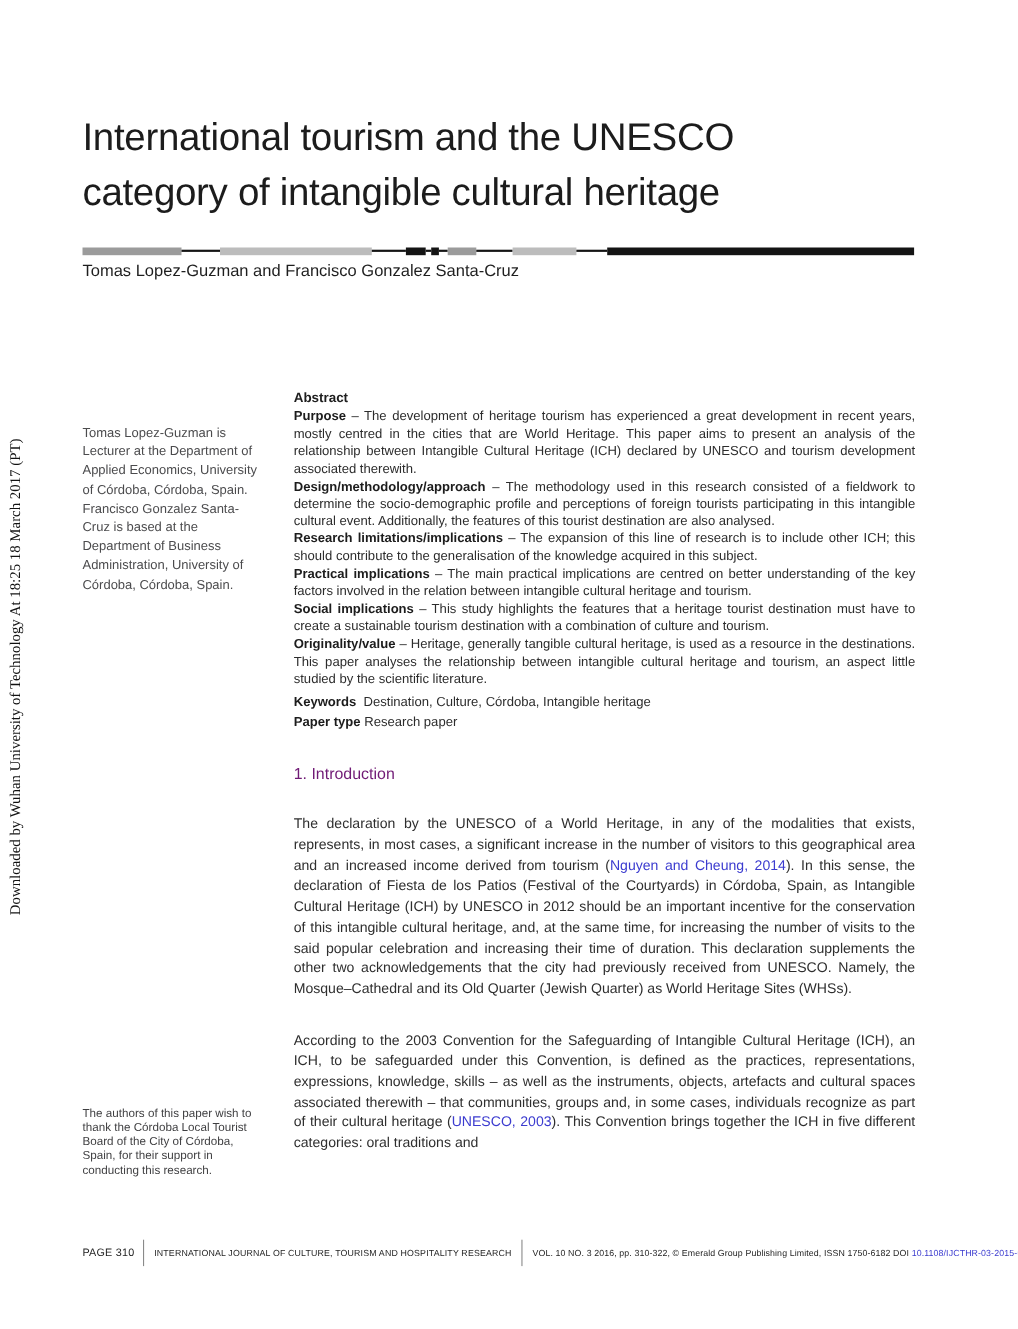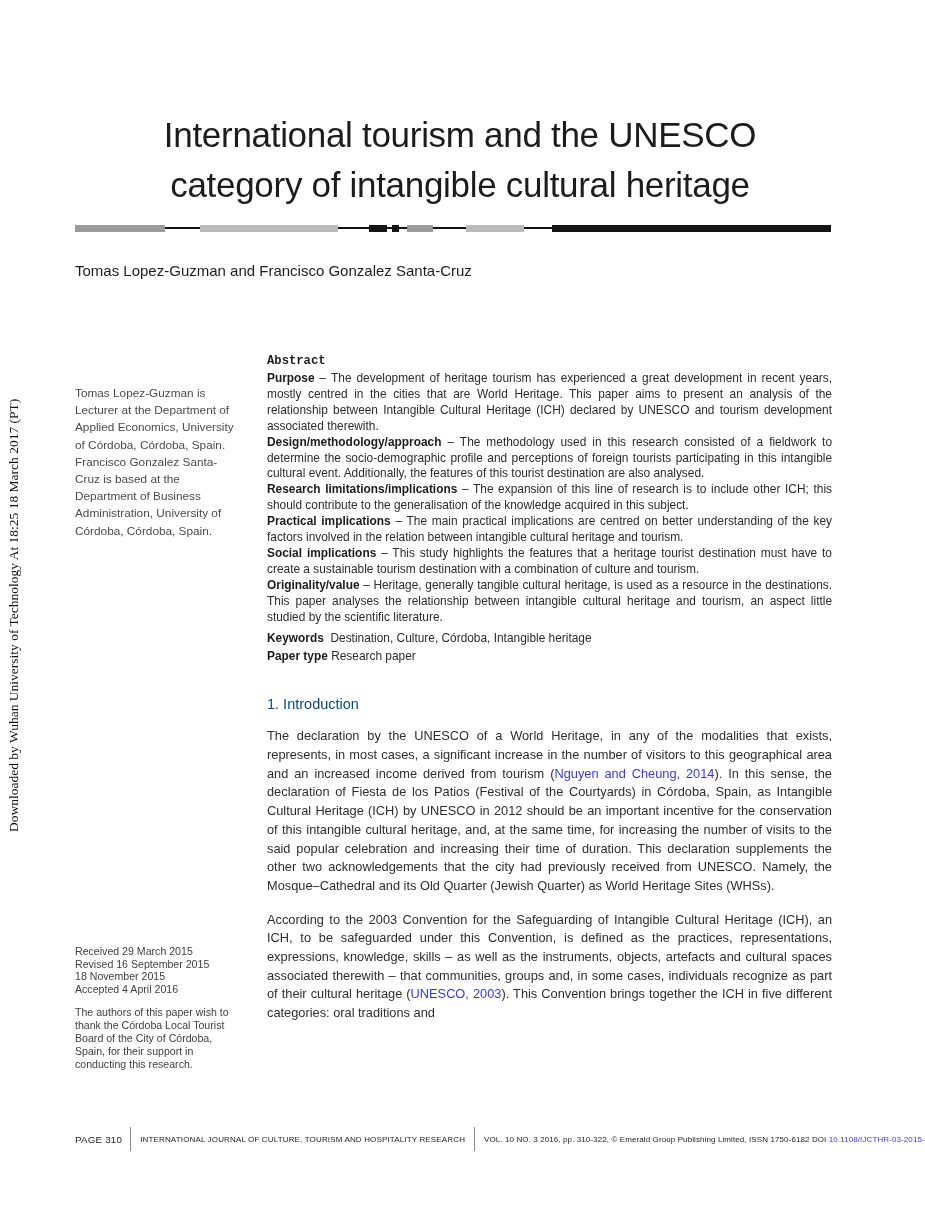--- a/index.html
+++ b/index.html
@@ -11,71 +11,70 @@
   }
   
   .watermark{
     position:absolute;left:6px;top:832px;width:452px;height:20px;
     transform:rotate(-90deg);transform-origin:left top;
     font-family:"Liberation Serif","DejaVu Serif",serif;
     font-size:13.5px;color:#111;white-space:nowrap;
   }
   
   .title{
-    position:absolute;left:75px;top:110px;width:770px;
+    position:absolute;left:75px;top:100px;width:770px;
     font-size:35px;line-height:50px;letter-spacing:-0.3px;color:#1c1c1c;
     font-weight:400;
-    text-align:center;
   }
   
   .divider-bar{
     position:absolute;left:75px;top:224px;width:756px;height:8px;
     display:flex;align-items:center;
   }
   .seg{flex:0 0 auto;}
   .seg.thick{height:7px;}
   .seg.thin{height:2px;background:#141414;}
   .seg.dark{background:#141414;}
   .seg.mid{background:#9b9b9b;}
   .seg.light{background:#bcbcbc;}
   .seg.grow{flex:1 1 auto;}
   
   .authors{
-    position:absolute;left:75px;top:262px;width:700px;
+    position:absolute;left:75px;top:238px;width:700px;
     font-size:15px;color:#1e1e1e;
   }
   
   .bio{
     position:absolute;left:75px;top:357px;width:160px;
     font-size:11.8px;line-height:17.2px;color:#4b4b4d;margin-top:28px;
   }
   .dates{
     position:absolute;left:75px;top:945px;width:170px;
     font-size:10.6px;line-height:12.7px;color:#3f3f41;
   }
   .ack{
     position:absolute;left:75px;top:1006px;width:162px;
     font-size:10.6px;line-height:12.9px;color:#3f3f41;
   }
   
   .main-col{
     position:absolute;left:267px;top:354px;width:565px;
   }
-  .abstract-heading{font-size:12.2px;font-weight:700;margin:0 0 3px 0;color:#1e1e1e;font-family:Liberation Mono, monospace;}
+  .abstract-heading{font-size:12.2px;font-weight:700;margin:0 0 3px 0;color:#1e1e1e;}
   .abs-sec{font-size:11.9px;line-height:15.9px;text-align:justify;color:#2c2c2c;margin:0;}
   .abs-sec b{color:#1c1c1c;}
   .kv-line{font-size:11.9px;line-height:15.9px;color:#2c2c2c;margin-top:5px;}
   .kv-line.tight{margin-top:3px;}
   .kv-line b{color:#1c1c1c;}
   .section-heading{
-    font-size:14.5px;font-weight:500;color:#0c4a6e;margin-top:31px;
+    font-size:14.5px;font-weight:500;color:#701a75;margin-top:31px;
   }
   .body-para{
     font-size:12.8px;line-height:18.7px;text-align:justify;color:#2e2e2e;
-    margin-top:15px;
+    margin-top:28px;
   }
   .link{color:#3b3bcf;cursor:pointer;}
   
   .footer{
     position:absolute;left:75px;top:1126px;width:758px;height:26px;
     display:flex;align-items:center;color:#1e1e1e;
   }
   .footer .page-label{font-size:9.8px;letter-spacing:0.2px;padding-right:8px;white-space:nowrap;}
   .footer .vline{width:1px;height:24px;background:#8a8a8a;flex:0 0 auto;}
   .footer .journal{font-size:8px;letter-spacing:0.15px;padding:0 9px;white-space:nowrap;}
@@ -106,26 +105,20 @@
     <div class="seg thin" style="width:33px"></div>
     <div class="seg thick light" style="width:58px"></div>
     <div class="seg thin" style="width:28px"></div>
     <div class="seg thick dark grow"></div>
   </div>
 
   <div class="authors">Tomas Lopez-Guzman and Francisco Gonzalez Santa-Cruz</div>
 
   <div class="bio">Tomas Lopez-Guzman is Lecturer at the Department of Applied Economics, University of Córdoba, Córdoba, Spain. Francisco Gonzalez Santa-Cruz is based at the Department of Business Administration, University of Córdoba, Córdoba, Spain.</div>
 
-  <div class="dates">
-    <div>Received 29 March 2015</div>
-    <div>Revised 16 September 2015</div>
-    <div>18 November 2015</div>
-    <div>Accepted 4 April 2016</div>
-  </div>
 
   <div class="ack">The authors of this paper wish to thank the Córdoba Local Tourist Board of the City of Córdoba, Spain, for their support in conducting this research.</div>
 
   <div class="main-col">
 
     <div class="abstract-heading">Abstract</div>
 
     <p class="abs-sec"><b>Purpose</b> <span>– The development of heritage tourism has experienced a great development in recent years, mostly centred in the cities that are World Heritage. This paper aims to present an analysis of the relationship between Intangible Cultural Heritage (ICH) declared by UNESCO and tourism development associated therewith.</span></p>
 
     <p class="abs-sec"><b>Design/methodology/approach</b> <span>– The methodology used in this research consisted of a fieldwork to determine the socio-demographic profile and perceptions of foreign tourists participating in this intangible cultural event. Additionally, the features of this tourist destination are also analysed.</span></p>

